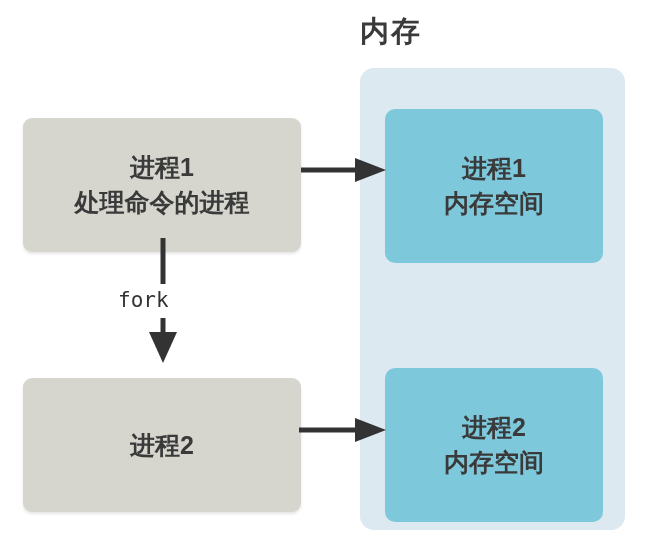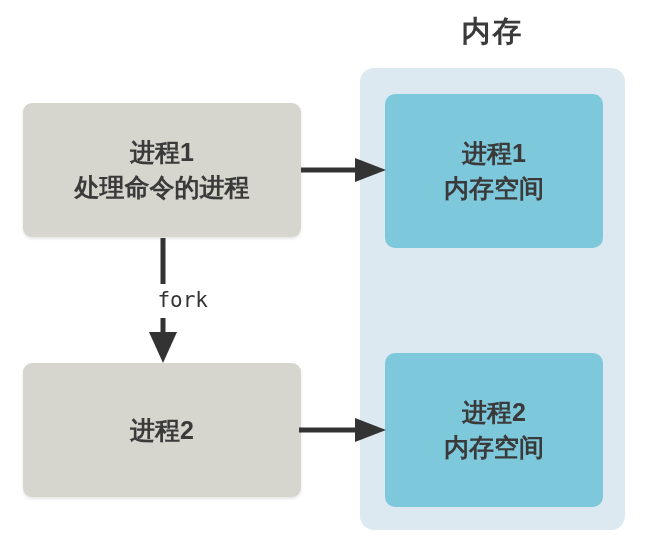--- a/index.html
+++ b/index.html
@@ -20,21 +20,20 @@
     width: 646px;
     height: 546px;
     background: var(--background);
     overflow: hidden;
   }
   .diagram-title {
     position: absolute;
     left: 360px;
     top: 12px;
     width: 265px;
-    text-align: center;
     font-size: 29px;
     font-weight: 700;
     color: var(--text);
     letter-spacing: 2px;
   }
   .memory-container {
     position: absolute;
     left: 360px;
     top: 68px;
     width: 265px;
@@ -46,20 +45,21 @@
     position: absolute;
     display: flex;
     flex-direction: column;
     align-items: center;
     justify-content: center;
     font-size: 25px;
     font-weight: 700;
     line-height: 35px;
     color: var(--text);
     text-align: center;
+    margin-top: 15px;
   }
   .memory-box {
     background: var(--memory-box-bg);
     border-radius: 10px;
     width: 218px;
     height: 154px;
     left: 385px;
   }
   .memory-box-1 { top: 94px; }
   .memory-box-2 { top: 353px; }
@@ -77,21 +77,21 @@
   .arrow-svg line { stroke: var(--arrow); stroke-width: 5; }
   .arrow-svg polygon { fill: var(--arrow); }
   .arrow-1 { left: 300px; top: 154px; }
   .arrow-2 { left: 298px; top: 414px; }
   .fork-arrow { left: 140px; top: 238px; }
   .fork-label {
     position: absolute;
     left: 118px;
     top: 288px;
     width: 90px;
-    text-align: right;
+    text-align: left;
     font-family: "DejaVu Sans Mono", monospace;
     font-size: 21px;
     font-weight: 500;
     color: var(--arrow);
   }
 </style>
 </head>
 <body>
 
 <div class="canvas">

